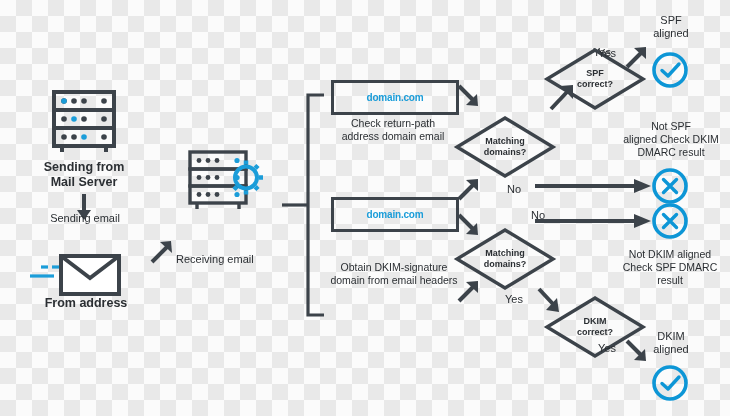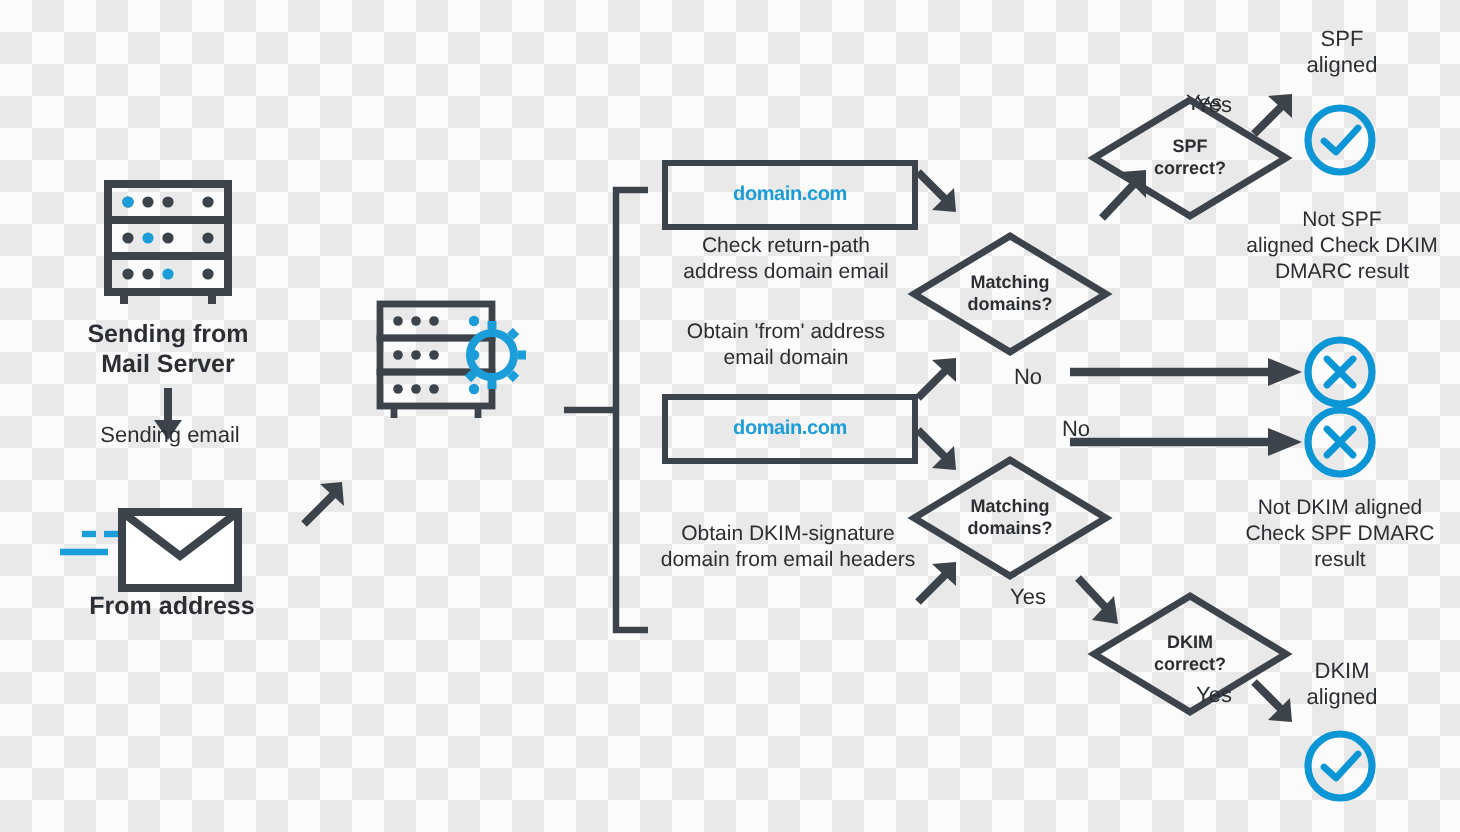--- a/index.html
+++ b/index.html
@@ -130,37 +130,36 @@
     </svg>
   </div>
 
 
   <div class="abs" style="left:148px;top:238px;">
     <svg width="28" height="28" viewBox="0 0 28 28">
       <path d="M4 24 L20 8" stroke="#3c434a" stroke-width="4" fill="none"></path>
       <path d="M23 3 L24 15 L12 4 Z" fill="#3c434a"></path>
     </svg>
   </div>
+  <div class="t" style="left:176px;top:253px;width:100px;font-size:11px;text-align:left;">Receiving email</div>
 
   <div class="abs" style="left:268px;top:92px;">
     <svg width="60" height="226" viewBox="0 0 60 226">
       <g fill="none" stroke="#3c434a" stroke-width="3.2">
         <path d="M56 3 L40 3 L40 223 L56 223"></path>
         <path d="M14 113 L40 113"></path>
       </g>
     </svg>
   </div>
 
   <div class="box" style="left:331px;top:80px;width:122px;height:29px;">domain.com</div>
 
   <div class="t" style="left:322px;top:117px;width:142px;font-size:10.5px;">Check return-path
 address domain email</div>
 
-  <div class="t" style="left:322px;top:160px;width:142px;font-size:10.5px;">Obtain 'from' address
-email domain</div>
 
   <div class="box" style="left:331px;top:197px;width:122px;height:29px;">domain.com</div>
 
   <div class="t" style="left:318px;top:261px;width:152px;font-size:10.5px;">Obtain DKIM-signature
 domain from email headers</div>
 
 
   <div class="abs" style="left:456px;top:83px;">
     <svg width="26" height="26" viewBox="0 0 26 26">
       <path d="M3 3 L17 17" stroke="#3c434a" stroke-width="4" fill="none"></path>
@@ -271,21 +270,21 @@
 
   <div class="t" style="left:630px;top:14px;width:82px;font-size:11px;">SPF
 aligned</div>
   <div class="circ" style="left:650px;top:50px;">
     <svg width="40" height="40" viewBox="0 0 40 40">
       <circle cx="20" cy="20" r="16" fill="none" stroke="#0d96d6" stroke-width="3.6"></circle>
       <path d="M12 20.5 L18 26 L29 14" fill="none" stroke="#0d96d6" stroke-width="3.4" stroke-linecap="round" stroke-linejoin="round"></path>
     </svg>
   </div>
 
-  <div class="t" style="left:612px;top:104px;width:118px;font-size:10.5px;">Not SPF
+  <div class="t" style="left:612px;top:120px;width:118px;font-size:10.5px;">Not SPF
 aligned Check DKIM
 DMARC result</div>
   <div class="circ" style="left:650px;top:166px;">
     <svg width="40" height="40" viewBox="0 0 40 40">
       <circle cx="20" cy="20" r="16" fill="none" stroke="#0d96d6" stroke-width="3.6"></circle>
       <path d="M13.5 13.5 L26.5 26.5 M26.5 13.5 L13.5 26.5" stroke="#0d96d6" stroke-width="3.4" stroke-linecap="round"></path>
     </svg>
   </div>
 
   <div class="circ" style="left:650px;top:201px;">

